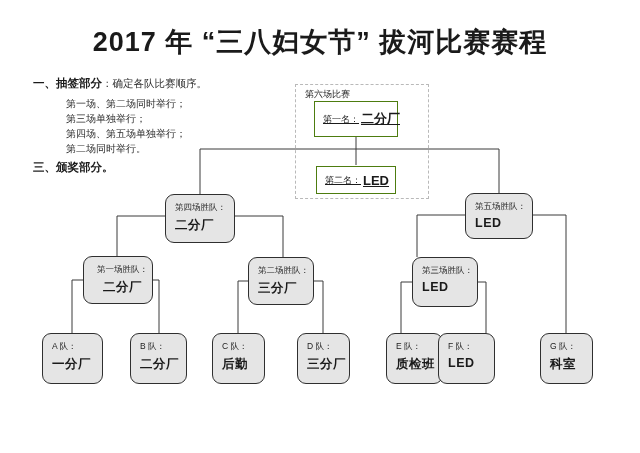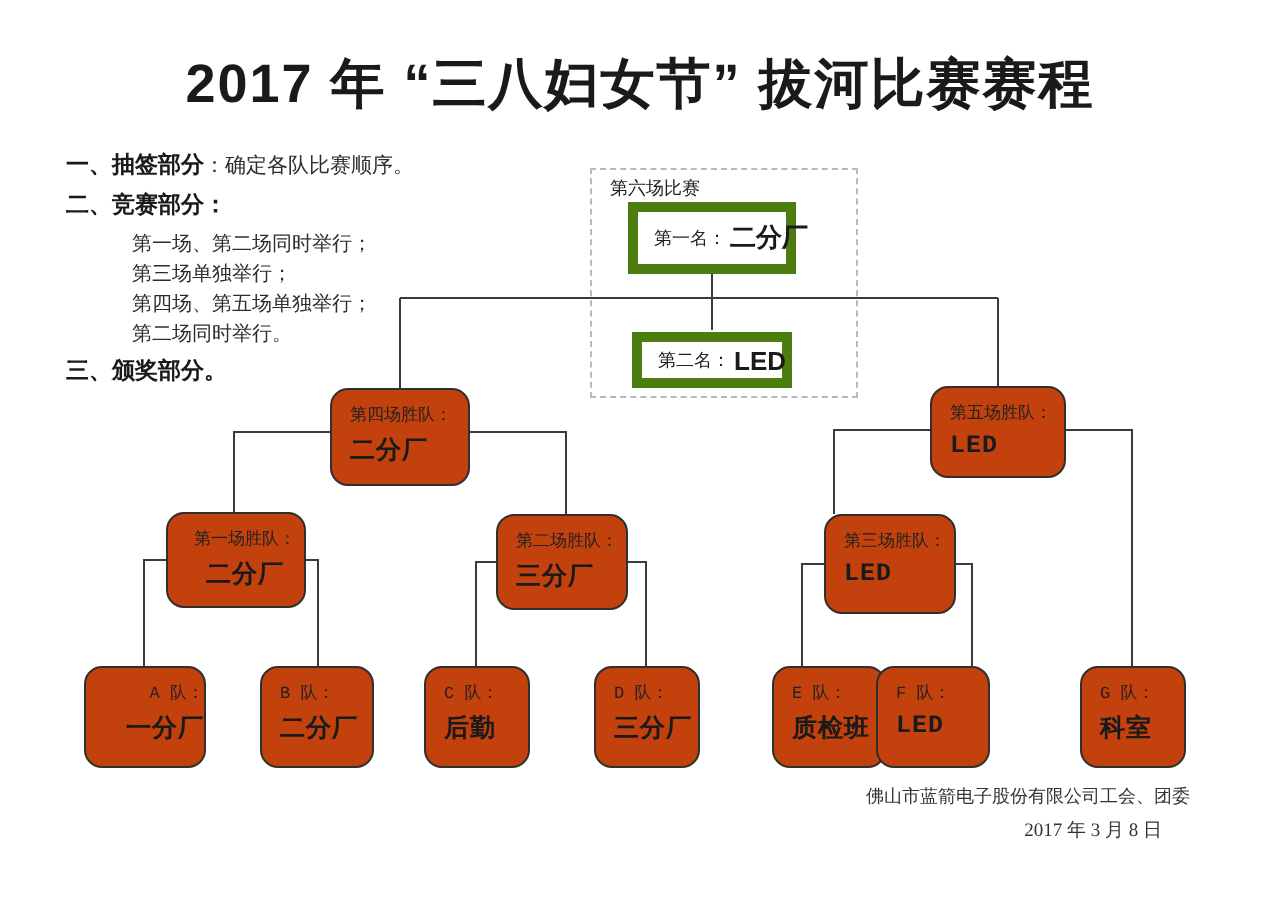--- a/index.html
+++ b/index.html
@@ -16,47 +16,46 @@
   .note-sub{margin-left:33px;font-family:"Liberation Serif",serif;
             font-size:10px;line-height:15px;color:#2d2d2d;}
   .note-sub.last{margin-bottom:4px;}
 
   .connectors{position:absolute;left:0;top:0;pointer-events:none;}
 
   .dashed{position:absolute;left:295px;top:84px;width:132px;height:113px;
           border:1px dashed #b9b9b9;background:transparent;}
   .glabel{position:absolute;left:9px;top:3px;font-size:9px;color:#222;}
 
-  .sqbox{position:absolute;border:5px solid #4d7c0f;background:#fff;
-         display:flex;align-items:center;padding-left:8px;box-sizing:border-box;}
+  .sqbox{position:absolute;border:1px solid #4d7c0f;background:#fff;
+         display:flex;align-items:center;padding-left:8px;box-sizing:border-box;text-decoration:underline;}
   .sqbox .lbl{font-size:9px;color:#222;white-space:nowrap;}
   .sqbox .val{font-size:13px;font-weight:bold;margin-left:2px;white-space:nowrap;}
 
   .rbox{position:absolute;border:1.2px solid #2f2f2f;border-radius:9px;
-        background:#c2410c;box-sizing:border-box;font-family:Liberation Mono, monospace;}
+        background:#e5e5e5;box-sizing:border-box;}
   .rbox .lbl{font-size:8.5px;color:#222;margin:7px 0 3px 9px;white-space:nowrap;}
   .rbox .val{font-size:12.5px;font-weight:bold;margin-left:9px;
              letter-spacing:0.5px;white-space:nowrap;}
 
   .footer{position:absolute;right:45px;top:392px;text-align:right;
           font-family:"Liberation Serif",serif;font-size:9px;color:#333;}
   .footer .date{margin-top:4px;margin-right:14px;font-size:9.5px;}
 </style>
 </head>
 <body>
 
 <div class="slide">
 
   <div class="title">2017 年 “三八妇女节” 拔河比赛赛程</div>
 
   <div class="notes">
     <div class="note-h">
       <span>一、抽签部分</span><span class="detail">：确定各队比赛顺序。</span>
     </div>
-    <div class="note-h">二、竞赛部分：</div>
     <div class="note-sub">第一场、第二场同时举行；</div>
     <div class="note-sub">第三场单独举行；</div>
     <div class="note-sub">第四场、第五场单独举行；</div>
     <div class="note-sub last">第二场同时举行。</div>
     <div class="note-h">三、颁奖部分。</div>
   </div>
 
   <svg class="connectors" width="640" height="453" viewBox="0 0 640 453">
     <g stroke="#3b3b3b" stroke-width="1" fill="none">
       <line x1="200" y1="149" x2="499" y2="149"></line>
@@ -106,21 +105,21 @@
   <div class="rbox" style="left:248px;top:257px;width:66px;height:48px;">
     <div class="lbl">第二场胜队：</div>
     <div class="val">三分厂</div>
   </div>
 
   <div class="rbox" style="left:412px;top:257px;width:66px;height:50px;">
     <div class="lbl">第三场胜队：</div>
     <div class="val">LED</div>
   </div>
 
-  <div class="rbox" style="left:42px;top:333px;width:61px;height:51px;text-align:right;">
+  <div class="rbox" style="left:42px;top:333px;width:61px;height:51px;">
     <div class="lbl">A 队：</div>
     <div class="val">一分厂</div>
   </div>
   <div class="rbox" style="left:130px;top:333px;width:57px;height:51px;">
     <div class="lbl">B 队：</div>
     <div class="val">二分厂</div>
   </div>
   <div class="rbox" style="left:212px;top:333px;width:53px;height:51px;">
     <div class="lbl">C 队：</div>
     <div class="val">后勤</div>
@@ -135,18 +134,14 @@
   </div>
   <div class="rbox" style="left:438px;top:333px;width:57px;height:51px;">
     <div class="lbl">F 队：</div>
     <div class="val">LED</div>
   </div>
   <div class="rbox" style="left:540px;top:333px;width:53px;height:51px;">
     <div class="lbl">G 队：</div>
     <div class="val">科室</div>
   </div>
 
-  <div class="footer">
-    <div>佛山市蓝箭电子股份有限公司工会、团委</div>
-    <div class="date">2017 年 3 月 8 日</div>
-  </div>
 
 </div>
 
 </body></html>

